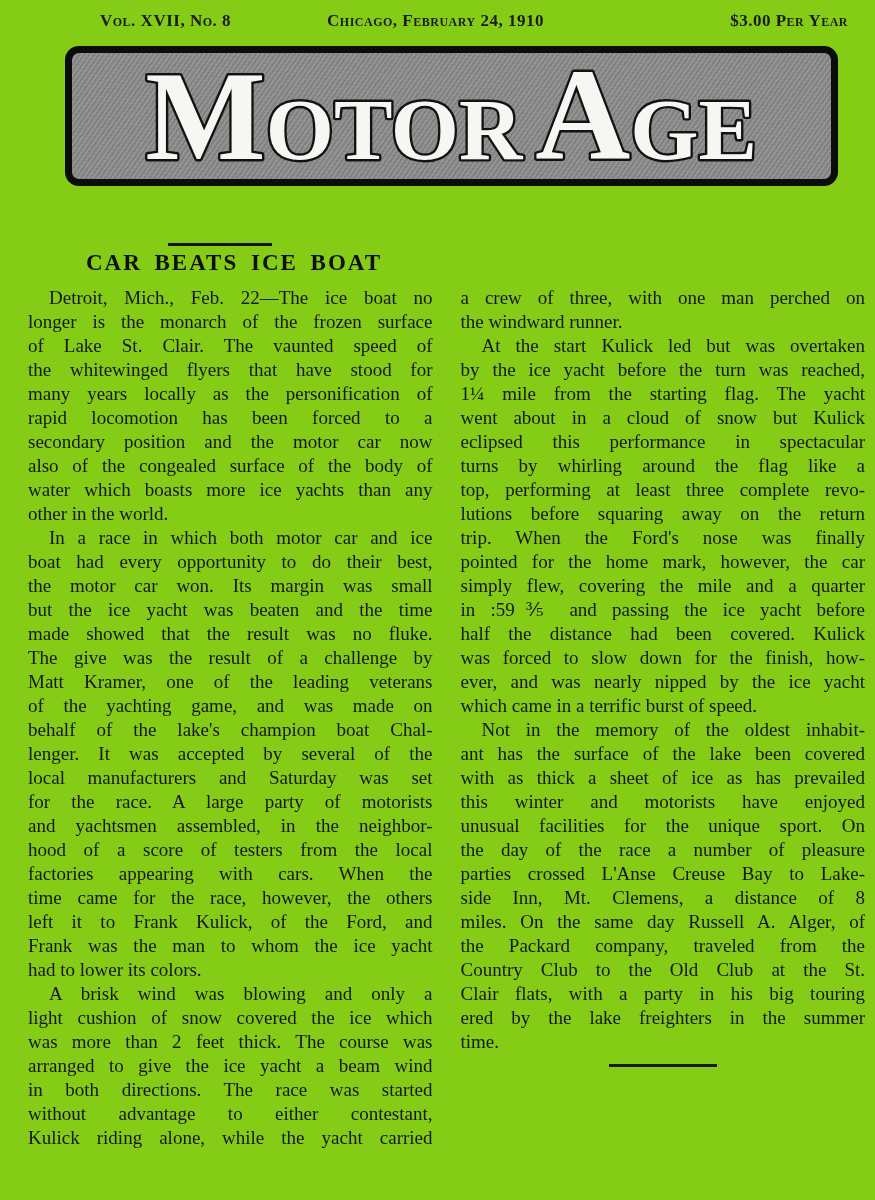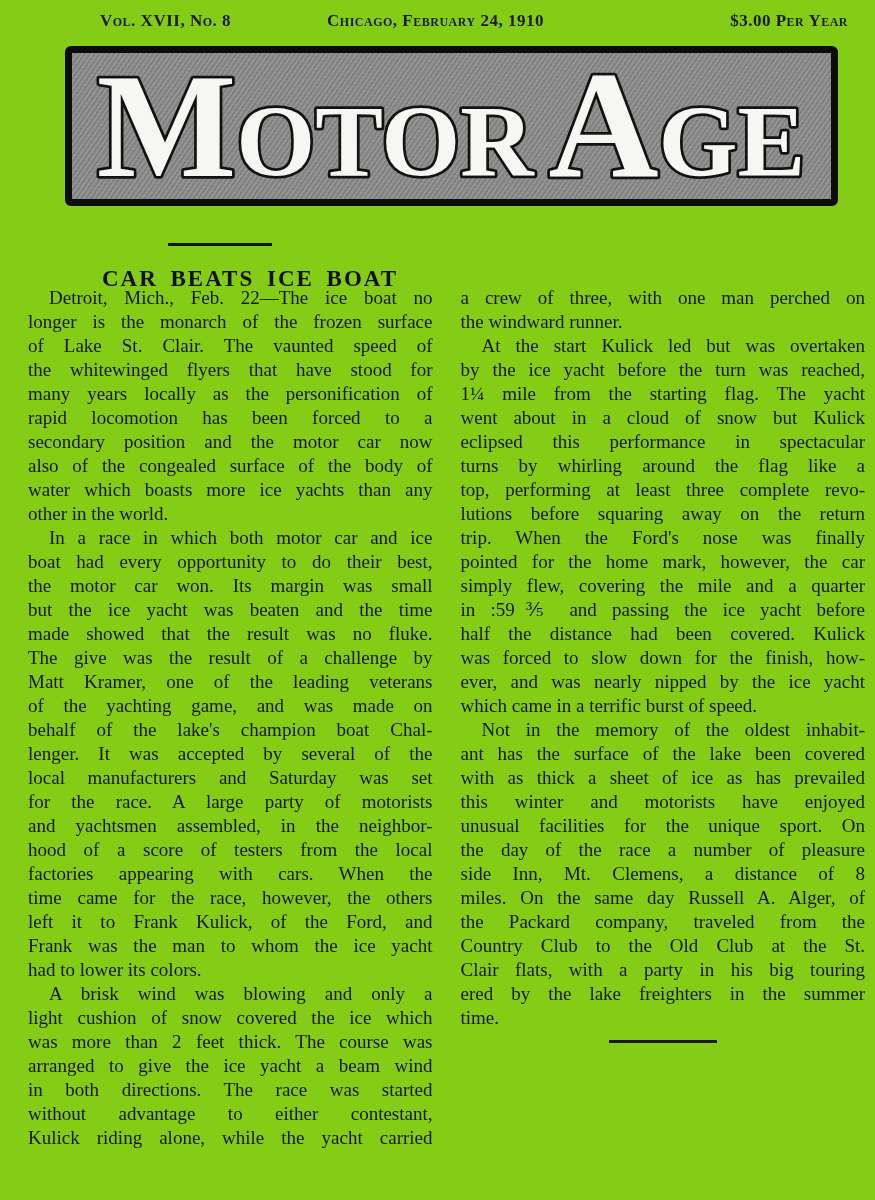--- a/index.html
+++ b/index.html
@@ -11,32 +11,32 @@
 
   
   .topline { position:absolute; top:11px; left:0; right:0; height:24px;
     font-size:17px; font-weight:bold; font-variant:small-caps; letter-spacing:.5px; }
   .topline .vol   { position:absolute; left:100px; top:0; }
   .topline .date  { position:absolute; left:0; right:4px; top:0; text-align:center; }
   .topline .price { position:absolute; right:27px; top:0;margin-left:28px; }
 
   
   .masthead {
-    position:absolute; left:65px; top:46px; width:773px; height:160px;
-    box-sizing:border-box; border:7px solid #0c0c0c; border-radius:6px;
+    position:absolute; left:65px; top:46px; width:773px; height:140px;
+    box-sizing:border-box; border:7px solid #0c0c0c; border-radius:14px;
     background-color:#8b8b8b;
     background-image:repeating-linear-gradient(125deg,
       rgba(255,255,255,.07) 0 2px, rgba(20,20,20,.08) 2px 4px);
   }
   .masthead svg { display:block; width:100%; height:100%; }
 
   
   .headline-rule { position:absolute; left:168px; top:243px; width:104px; height:3px; background:#141414; }
   .headline {
-    position:absolute; left:28px; top:250px; width:412px; margin:16px;
+    position:absolute; left:28px; top:250px; width:412px; margin:0;
     text-align:center; font-size:23px; font-weight:bold;
     letter-spacing:2px; word-spacing:5px; color:#101010;
   }
 
   
   .columns { position:absolute; left:28px; top:286px; width:837px; display:flex; gap:28px; }
   .col { width:410px; font-size:19px; line-height:24px; color:#171717; }
   .line { text-align:justify; text-align-last:justify; }
   .line.indent { text-indent:21px; }
   .line.para-end { text-align-last:left; }
@@ -122,20 +122,21 @@
         <div class="line">half the distance had been covered.  Kulick</div>
         <div class="line">was forced to slow down for the finish, how-</div>
         <div class="line">ever, and was nearly nipped by the ice yacht</div>
         <div class="line para-end">which came in a terrific burst of speed.</div>
         <div class="line indent">Not in the memory of the oldest inhabit-</div>
         <div class="line">ant has the surface of the lake been covered</div>
         <div class="line">with as thick a sheet of ice as has prevailed</div>
         <div class="line">this winter and motorists have enjoyed</div>
         <div class="line">unusual facilities for the unique sport.  On</div>
         <div class="line">the day of the race a number of pleasure</div>
+        <div class="line">parties crossed L'Anse Creuse Bay to Lake-</div>
         <div class="line">side Inn, Mt. Clemens, a distance of 8</div>
         <div class="line">miles.  On the same day Russell A. Alger, of</div>
         <div class="line">the Packard company, traveled from the</div>
         <div class="line">Country Club to the Old Club at the St.</div>
         <div class="line">Clair flats, with a party in his big touring</div>
         <div class="line">ered by the lake freighters in the summer</div>
         <div class="line para-end">time.</div>
         <div class="end-rule"></div>
     </div>
   </div>

